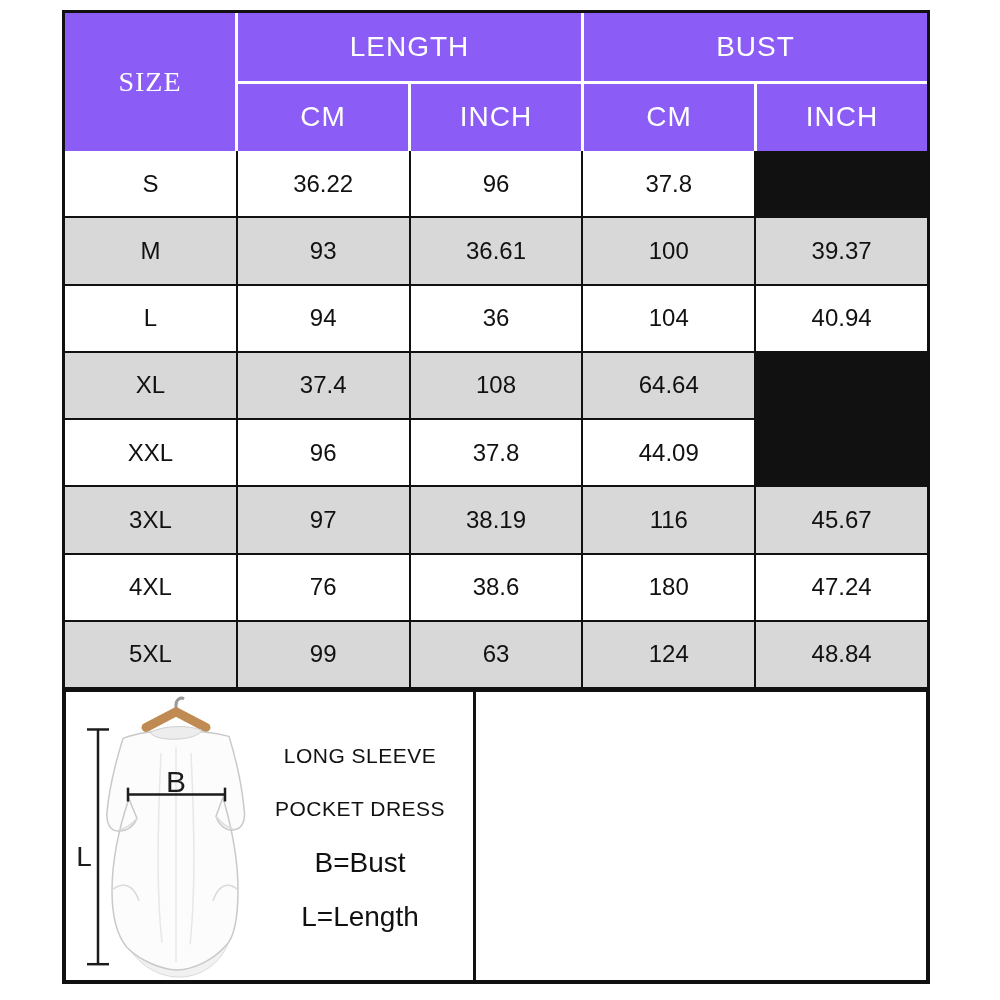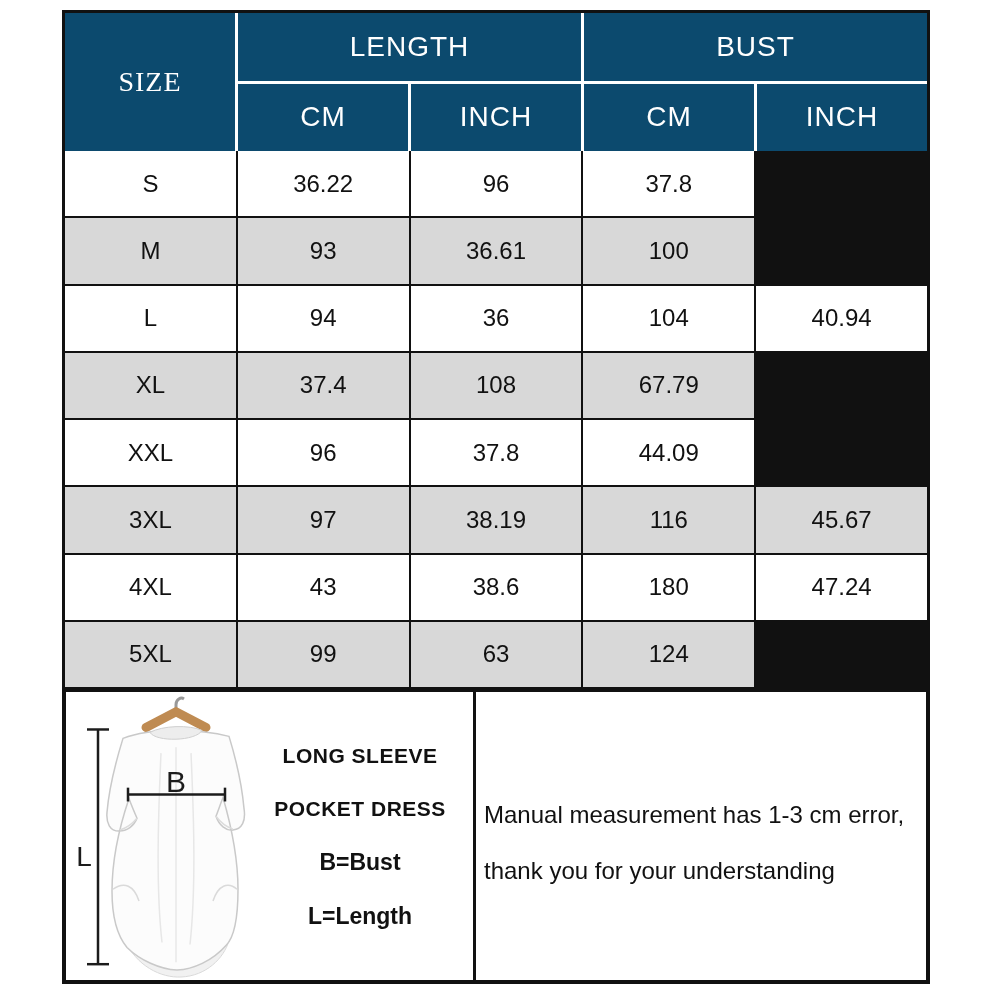--- a/index.html
+++ b/index.html
@@ -12,21 +12,21 @@
   .size-table{
     position:absolute;left:62px;top:10px;width:868px;height:680px;
     box-sizing:border-box;border:3px solid #111111;
   }
   .thead{
     height:138px;display:grid;
     grid-template-columns:repeat(5,1fr);grid-template-rows:1fr 1fr;
     gap:3px;background:#ffffff;
   }
   .thead .hcell{
-    background:#0c4a6e;color:#ffffff;
+    background:#8b5cf6;color:#ffffff;
     display:flex;align-items:center;justify-content:center;
     font-size:28px;letter-spacing:1px;
   }
   .hcell-size{grid-row:1/3;grid-column:1;font-family:Liberation Serif, serif;}
   .hcell-length{grid-row:1;grid-column:2/4;}
   .hcell-bust{grid-row:1;grid-column:4/6;}
 
   .tbody{
     height:calc(100% - 138px);
     display:grid;grid-template-rows:repeat(8,1fr);
@@ -47,22 +47,22 @@
   .panel-left{
     width:410px;box-sizing:border-box;border-right:3px solid #111111;
     position:relative;background:#ffffff;
   }
   .dress-svg{position:absolute;left:0;top:0;}
   .product-text{
     position:absolute;left:188px;top:0;bottom:0;width:212px;
     display:flex;flex-direction:column;justify-content:center;align-items:center;
     gap:31px;text-align:center;
   }
-  .product-line{font-size:21px;font-weight:bold;letter-spacing:0.5px;line-height:22px;}
-  .legend-line{font-size:23px;font-weight:bold;line-height:23px;}
+  .product-line{font-size:21px;font-weight:normal;letter-spacing:0.5px;line-height:22px;}
+  .legend-line{font-size:28px;font-weight:normal;line-height:23px;}
 
   .panel-right{
     flex:1;display:flex;flex-direction:column;justify-content:center;
     gap:30px;padding:14px 6px 0 8px;background:#ffffff;
   }
   .note-line{font-size:24px;color:#111111;white-space:nowrap;line-height:26px;}
 </style>
 </head>
 <body>
 
@@ -96,59 +96,61 @@
       <div class="cell">S</div>
       <div class="cell">36.22</div>
       <div class="cell">96</div>
       <div class="cell">37.8</div>
     </div>
     <div class="trow alt">
       <div class="cell">M</div>
       <div class="cell">93</div>
       <div class="cell">36.61</div>
       <div class="cell">100</div>
+      <div class="cell">39.37</div>
     </div>
     <div class="trow">
       <div class="cell">L</div>
       <div class="cell">94</div>
       <div class="cell">36</div>
       <div class="cell">104</div>
       <div class="cell">40.94</div>
     </div>
     <div class="trow alt">
       <div class="cell">XL</div>
       <div class="cell">37.4</div>
       <div class="cell">108</div>
-      <div class="cell">67.79</div>
+      <div class="cell">64.64</div>
     </div>
     <div class="trow">
       <div class="cell">XXL</div>
       <div class="cell">96</div>
       <div class="cell">37.8</div>
       <div class="cell">44.09</div>
     </div>
     <div class="trow alt">
       <div class="cell">3XL</div>
       <div class="cell">97</div>
       <div class="cell">38.19</div>
       <div class="cell">116</div>
       <div class="cell">45.67</div>
     </div>
     <div class="trow">
       <div class="cell">4XL</div>
-      <div class="cell">43</div>
+      <div class="cell">76</div>
       <div class="cell">38.6</div>
       <div class="cell">180</div>
       <div class="cell">47.24</div>
     </div>
     <div class="trow alt">
       <div class="cell">5XL</div>
       <div class="cell">99</div>
       <div class="cell">63</div>
       <div class="cell">124</div>
+      <div class="cell">48.84</div>
     </div>
   </div>
 </div>
 
 <div class="bottom-panel">
   <div class="panel-left">
 
     <svg class="dress-svg" width="200" height="286" viewBox="0 0 200 290" preserveAspectRatio="none">
 
       <path d="M110,24 L110,13 C110,7 115,5 118,7" fill="none" stroke="#999999" stroke-width="3"></path>
@@ -191,17 +193,13 @@
     </svg>
 
     <div class="product-text">
       <div class="product-line">LONG SLEEVE</div>
       <div class="product-line">POCKET DRESS</div>
       <div class="legend-line">B=Bust</div>
       <div class="legend-line">L=Length</div>
     </div>
   </div>
 
-  <div class="panel-right">
-    <div class="note-line">Manual measurement has 1-3 cm error,</div>
-    <div class="note-line">thank you for your understanding</div>
-  </div>
 </div>
 
 </body></html>

